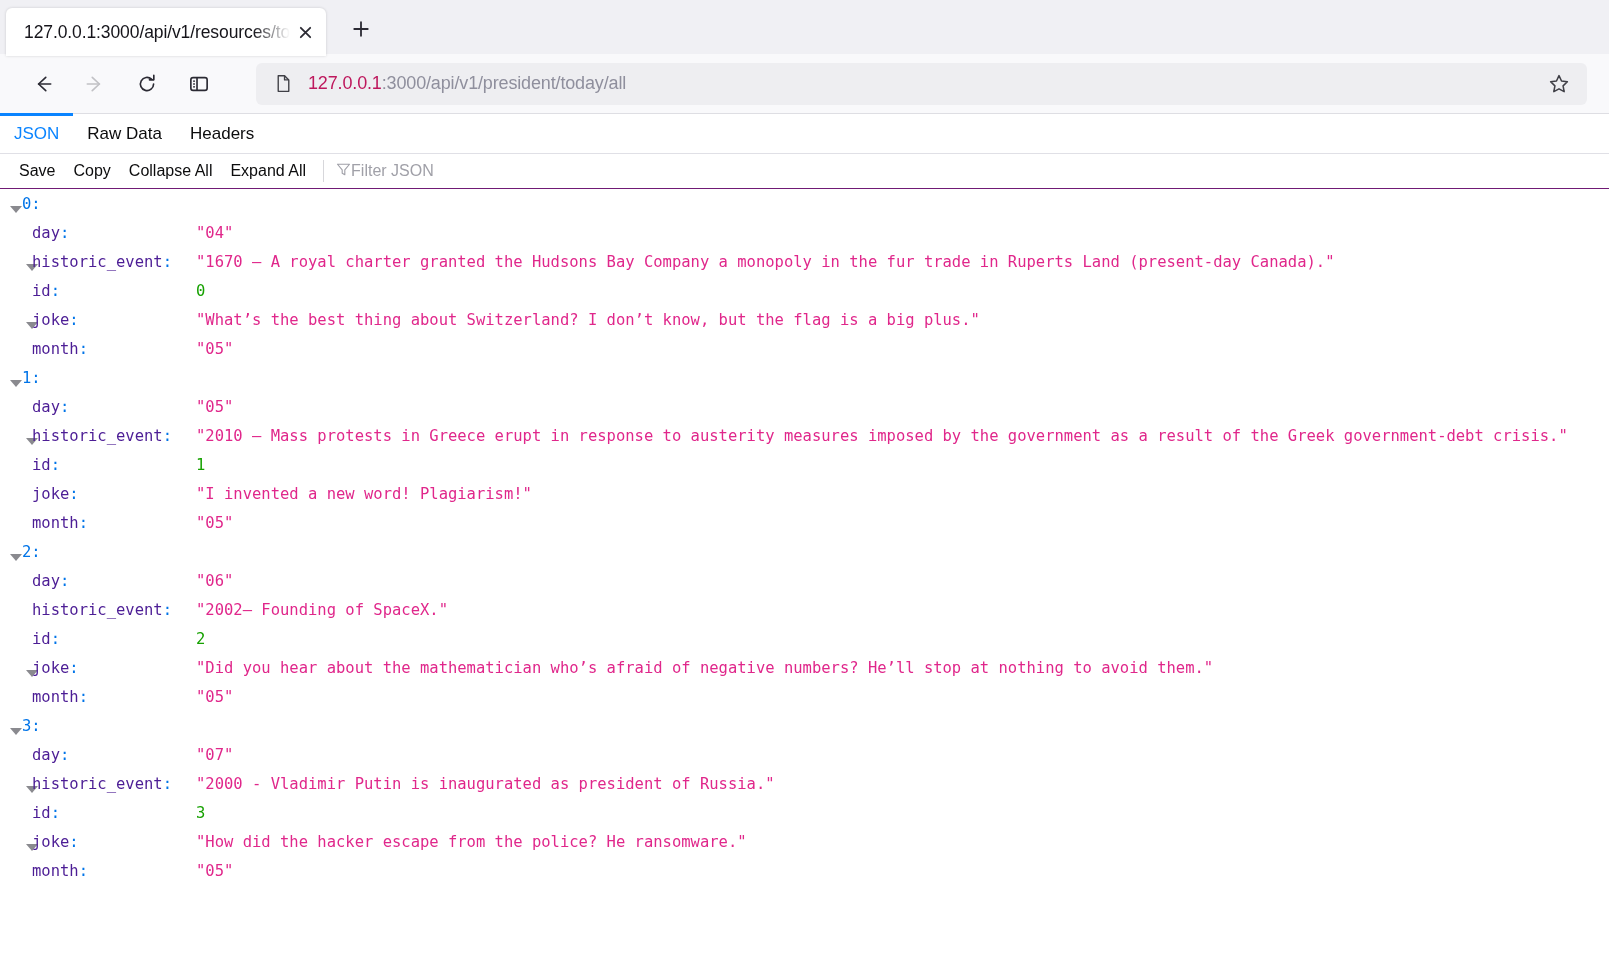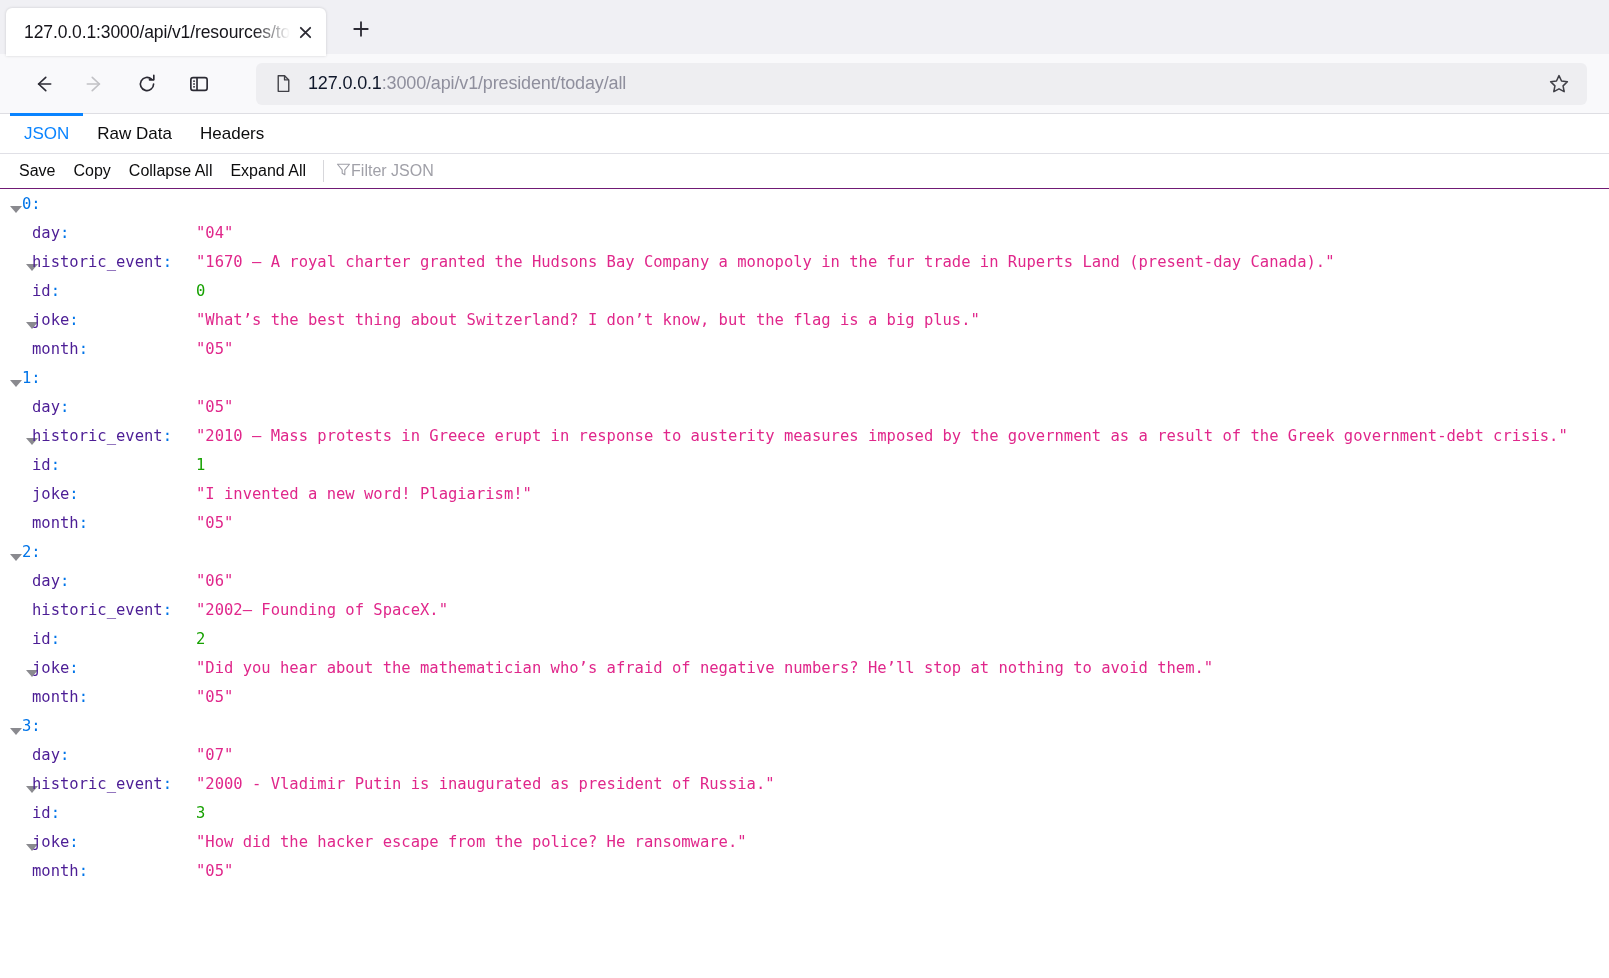--- a/index.html
+++ b/index.html
@@ -84,36 +84,36 @@
   }
   .url-pageicon { width: 22px; height: 22px; flex: 0 0 auto; margin-right: 14px; display:flex; align-items:center; justify-content:center;}
   .url-text {
     flex: 1;
     font-size: 18px;
     color: #8f8f9d;
     white-space: nowrap;
     overflow: hidden;
     letter-spacing: -0.15px;
   }
-  .url-text .host { color: #0f172a; }
+  .url-text .host { color: #be185d; }
   .star-btn {
     width: 36px; height: 36px;
     display: flex; align-items: center; justify-content: center;
     border-radius: 5px;
     flex: 0 0 auto;
   }
 
   
   .jsontabs {
     height: 40px;
     background: #ffffff;
     display: flex;
     align-items: stretch;
     border-bottom: 1px solid #e0e0e6;
-    padding-left: 10px;
+    padding-left: 0;
   }
   .jtab {
     padding: 0 14px;
     display: flex; align-items: center;
     font-size: 17px;
     color: #0c0c0d;
     border-top: 3px solid transparent;
     position: relative;
     top: -1px;
   }

